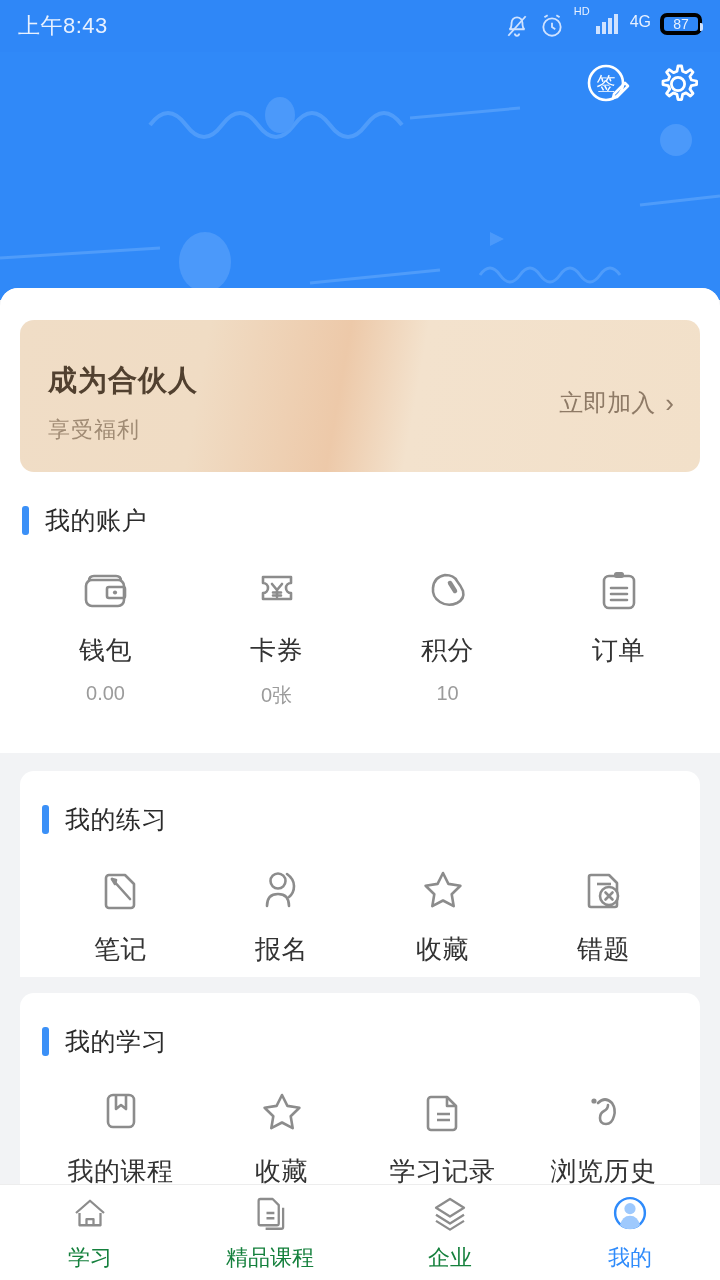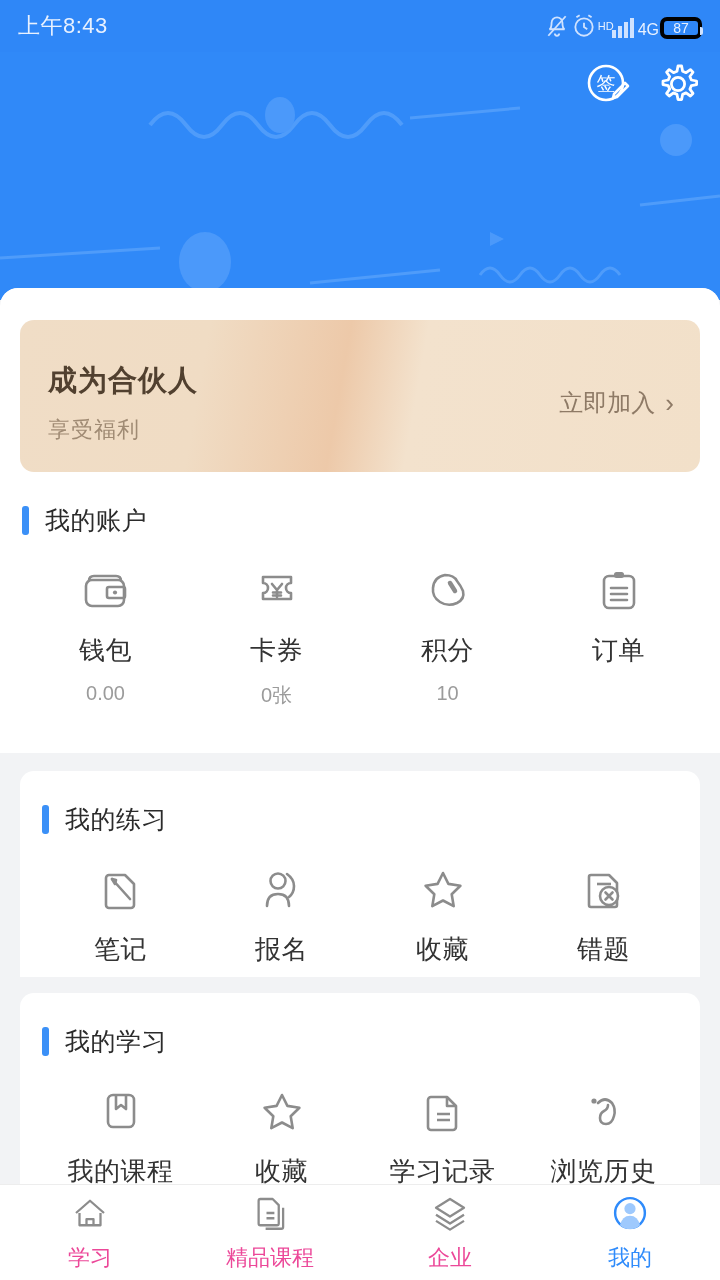--- a/index.html
+++ b/index.html
@@ -13,21 +13,21 @@
 
   
   .statusbar{
     position:absolute; top:0; left:0; width:720px; height:52px;
     background:#2f87f7;
     display:flex; align-items:center; justify-content:space-between;
     padding:0 18px; color:#ffffff;
     z-index:5;
   }
   .sb-time{ font-size:22px; letter-spacing:.5px; color:#e8f1ff; }
-  .sb-icons{ display:flex; align-items:flex-end; gap:1px; }
+  .sb-icons{ display:flex; align-items:flex-start; gap:9px; }
   .sb-icons svg{ display:block; }
   .sb-hd{ font-size:11px; line-height:1; color:#e8f1ff; position:relative; top:-7px; margin-right:-4px;}
   .sb-4g{ font-size:16px; color:#e8f1ff; letter-spacing:0; }
   .battery{
     width:42px; height:22px; border:4px solid #000000; border-radius:7px;
     display:flex; align-items:center; justify-content:center; position:relative;
   }
   .battery:after{
     content:""; position:absolute; right:-5px; top:6px; width:3px; height:8px;
     background:#cfe2ff; border-radius:0 2px 2px 0;
@@ -111,21 +111,21 @@
   .card-learn{ margin-top:16px; border-radius:14px; margin-left:20px; margin-right:20px; }
   .card-practice{ margin-top:18px; border-radius:14px 14px 0 0; margin-left:20px; margin-right:20px; }
 
   
   .tabbar{
     position:absolute; bottom:0; left:0; width:720px; height:96px;
     background:#ffffff; display:grid; grid-template-columns:repeat(4,1fr);
     border-top:1px solid #ededed; z-index:6;
   }
   .tab{ display:flex; flex-direction:column; align-items:center; justify-content:center; gap:9px; }
-  .tab .tl{ font-size:22px; color:#ec4899; }
+  .tab .tl{ font-size:22px; color:#15803d; }
   .tab.active .tl{ color:#2f8bfb; }
 </style>
 </head>
 <body>
 
 <div class="header">
   <svg class="deco" viewBox="0 0 720 300">
     <path d="M150 125 q18 -24 36 0 t36 0 t36 0 t36 0 t36 0 t36 0 t36 0" fill="none" stroke="#4f9cfa" stroke-width="4"></path>
     <path d="M480 275 q10 -14 20 0 t20 0 t20 0 t20 0 t20 0 t20 0 t20 0" fill="none" stroke="#4f9cfa" stroke-width="3"></path>
     <ellipse cx="280" cy="115" rx="15" ry="18" fill="#4b99fa"></ellipse>

